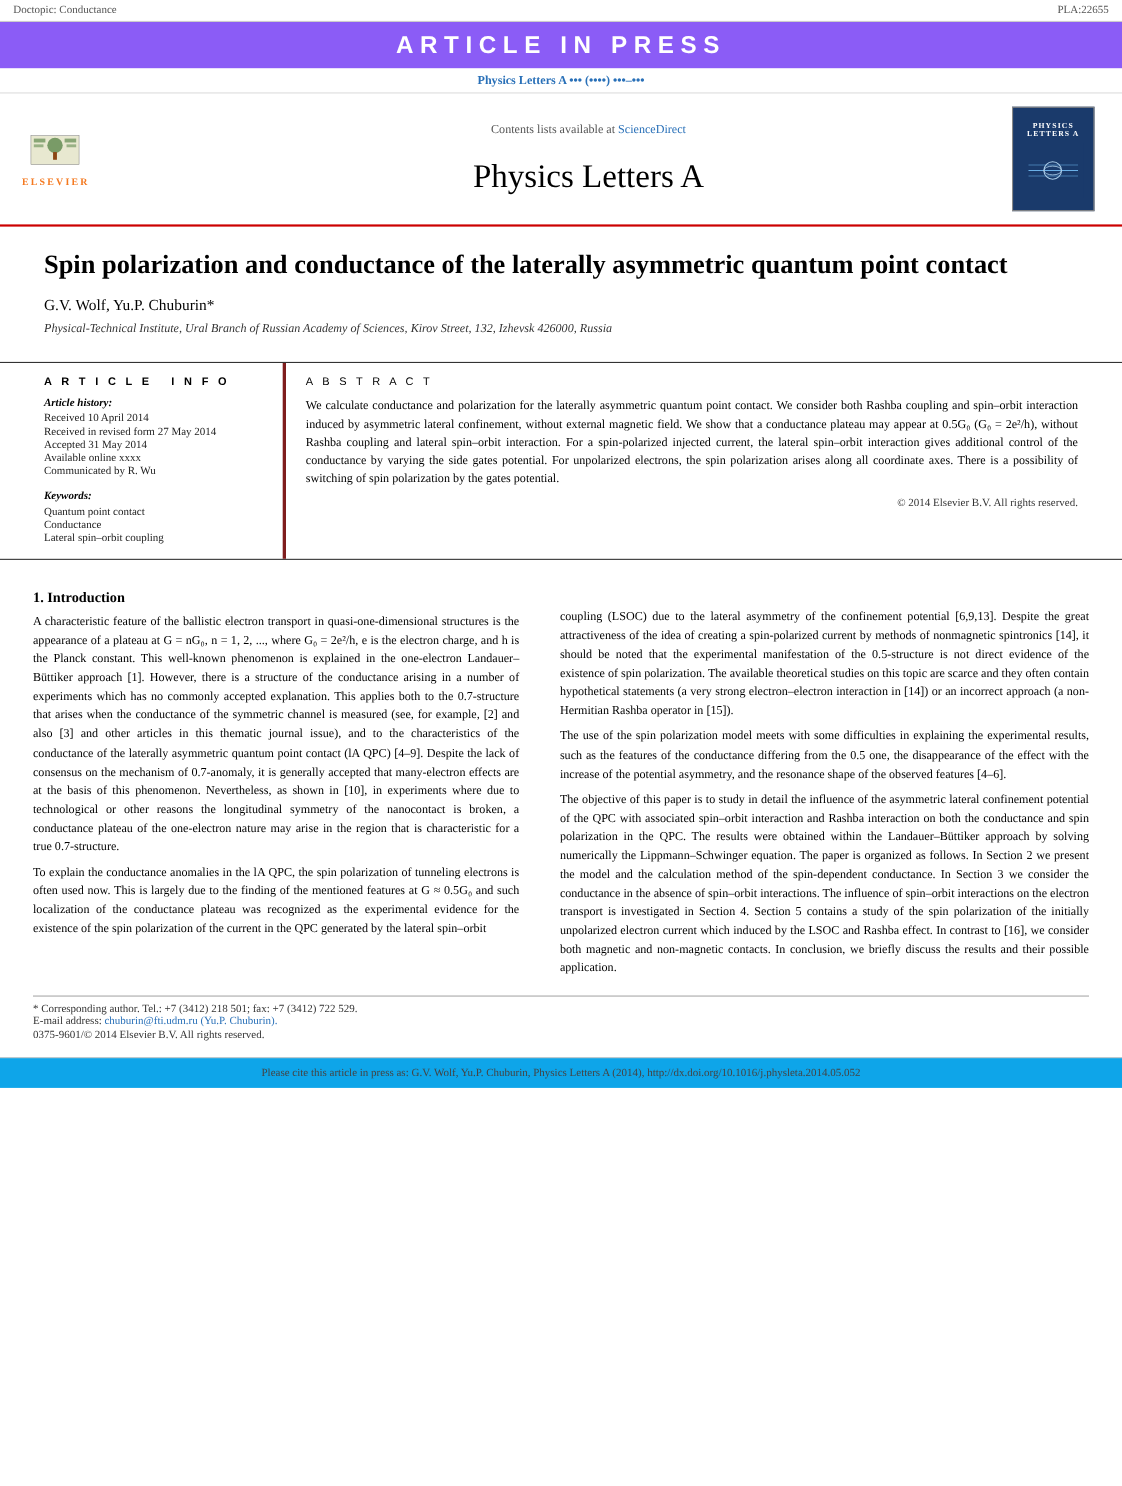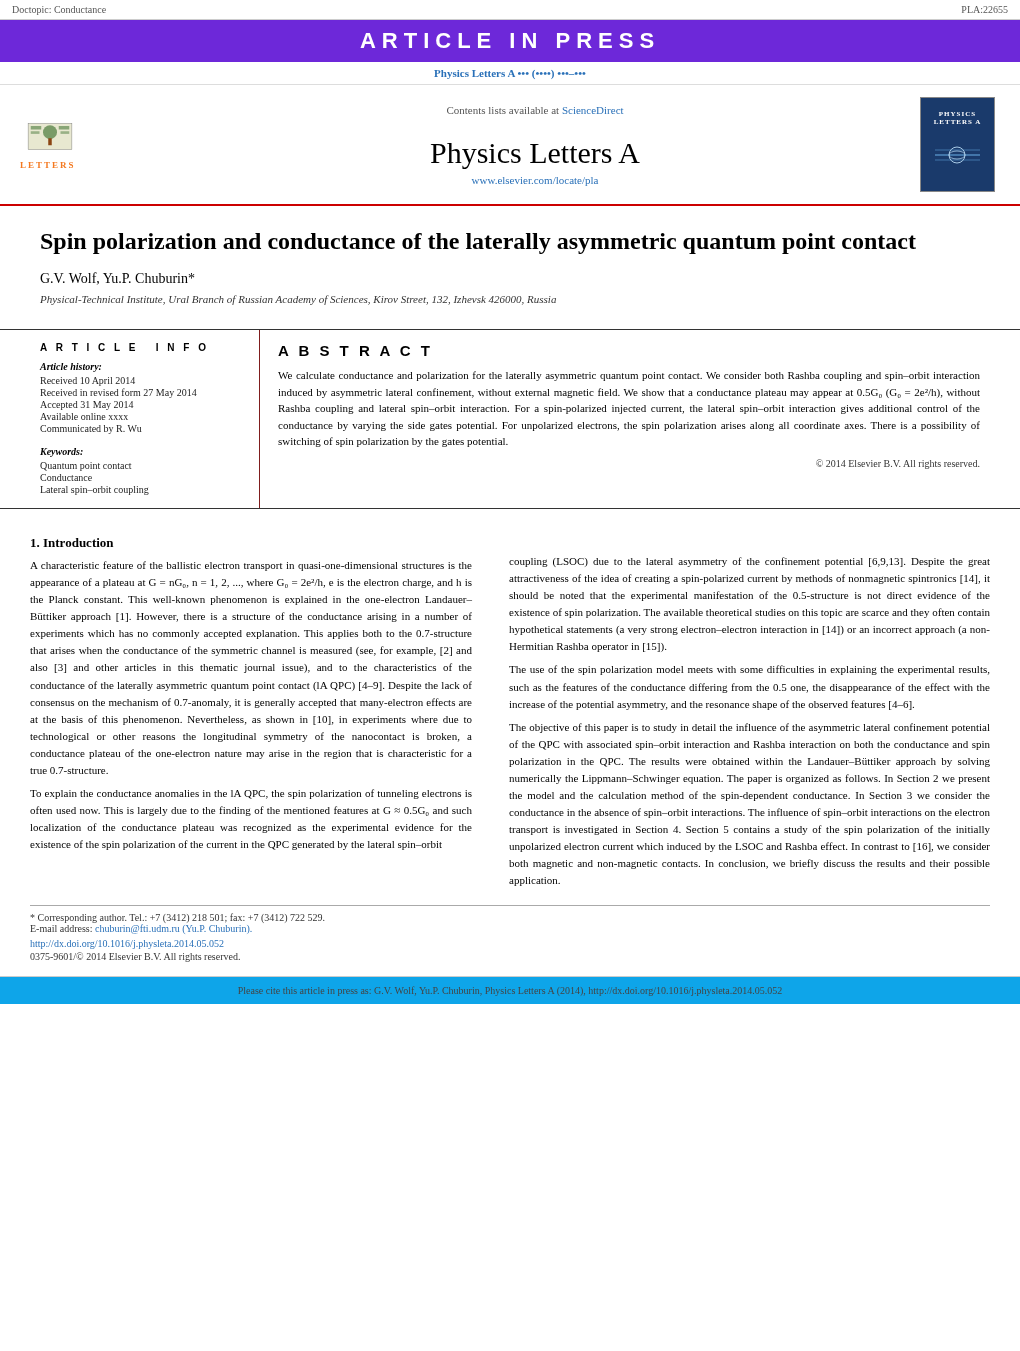--- a/index.html
+++ b/index.html
@@ -23,21 +23,21 @@
       justify-content: space-between;
       align-items: center;
       padding: 4px 12px;
       background: #fff;
       border-bottom: 1px solid #ccc;
       font-size: 10px;
       color: #555;
     }
     
     .article-banner {
-      background: #6d28d9;
+      background: #8b5cf6;
       text-align: center;
       padding: 8px 0;
       color: #fff;
       font-size: 22px;
       font-weight: bold;
       letter-spacing: 6px;
       font-family: Arial, sans-serif;
     }
     
     .journal-header {
@@ -139,21 +139,21 @@
       display: flex;
       gap: 0;
       padding: 0 40px;
       border-top: 1px solid #333;
       border-bottom: 1px solid #333;
       margin-bottom: 16px;
     }
     .article-info {
       width: 220px;
       flex-shrink: 0;
-      border-right: 1px solid #7f1d1d;
+      border-right: 3px solid #7f1d1d;
       padding: 12px 16px 12px 0;
       font-size: 10.5px;
     }
     .info-heading {
       font-family: Arial, Helvetica, sans-serif;
       font-size: 10px;
       letter-spacing: 3px;
       font-weight: bold;
       color: #000;
       margin-bottom: 8px;
@@ -171,23 +171,23 @@
     }
     .keywords-section {
       margin-top: 12px;
     }
     .abstract-section {
       flex: 1;
       padding: 12px 0 12px 18px;
     }
     .abstract-heading {
       font-family: Arial, Helvetica, sans-serif;
-      font-size: 15px;
+      font-size: 10px;
       letter-spacing: 3px;
-      font-weight: bold;
+      font-weight: normal;
       color: #000;
       margin-bottom: 8px;
     }
     .abstract-text {
       font-size: 11px;
       line-height: 1.5;
       color: #000;
       text-align: justify;
     }
     .abstract-copyright {
@@ -271,30 +271,29 @@
       <svg class="elsevier-tree" viewBox="0 0 60 40">
         <rect x="5" y="5" width="50" height="30" fill="#e8e8d0" stroke="#777" stroke-width="0.5"></rect>
 
         <circle cx="30" cy="15" r="8" fill="#4a7a3a" opacity="0.7"></circle>
         <rect x="28" y="22" width="4" height="8" fill="#8B4513"></rect>
         <rect x="8" y="8" width="12" height="4" fill="#4a7a3a" opacity="0.6"></rect>
         <rect x="40" y="8" width="12" height="4" fill="#4a7a3a" opacity="0.6"></rect>
         <rect x="8" y="14" width="10" height="3" fill="#4a7a3a" opacity="0.5"></rect>
         <rect x="42" y="14" width="10" height="3" fill="#4a7a3a" opacity="0.5"></rect>
       </svg>
-      <div class="elsevier-text">LETTERS</div>
+      <div class="elsevier-text">ELSEVIER</div>
     </div>
 
     <div class="journal-title-area">
       <div class="sciencedirect-link">
         <span>Contents lists available at</span>
         <span class="link" style="cursor:pointer;">ScienceDirect</span>
       </div>
       <div class="journal-name">Physics Letters A</div>
-      <div class="journal-url" style="cursor:pointer;">www.elsevier.com/locate/pla</div>
     </div>
 
     <div class="journal-cover">
       <div class="journal-cover-box">
         <span style="font-weight:bold;letter-spacing:1px;font-size:7px;">PHYSICS LETTERS A</span>
         <svg width="55" height="50" viewBox="0 0 55 50" style="margin-top:4px;">
           <rect x="0" y="0" width="55" height="50" fill="#1a3a6b"></rect>
           <line x1="5" y1="25" x2="50" y2="25" stroke="#6ab0e8" stroke-width="1"></line>
           <line x1="5" y1="20" x2="50" y2="20" stroke="#6ab0e8" stroke-width="0.5"></line>
           <line x1="5" y1="30" x2="50" y2="30" stroke="#6ab0e8" stroke-width="0.5"></line>
@@ -352,23 +351,20 @@
       <div class="body-text">The objective of this paper is to study in detail the influence of the asymmetric lateral confinement potential of the QPC with associated spin–orbit interaction and Rashba interaction on both the conductance and spin polarization in the QPC. The results were obtained within the Landauer–Büttiker approach by solving numerically the Lippmann–Schwinger equation. The paper is organized as follows. In Section 2 we present the model and the calculation method of the spin-dependent conductance. In Section 3 we consider the conductance in the absence of spin–orbit interactions. The influence of spin–orbit interactions on the electron transport is investigated in Section 4. Section 5 contains a study of the spin polarization of the initially unpolarized electron current which induced by the LSOC and Rashba effect. In contrast to [16], we consider both magnetic and non-magnetic contacts. In conclusion, we briefly discuss the results and their possible application.</div>
     </div>
   </div>
 
   <div class="footer-note">
     <div>* Corresponding author. Tel.: +7 (3412) 218 501; fax: +7 (3412) 722 529.</div>
     <div>
       <span>E-mail address:</span>
       <span style="color:#2970b8;cursor:pointer;">chuburin@fti.udm.ru (Yu.P. Chuburin).</span>
     </div>
-    <div class="footer-links">
-      <span style="cursor:pointer;">http://dx.doi.org/10.1016/j.physleta.2014.05.052</span>
-    </div>
     <div style="font-size:10px;color:#333;margin-top:2px;">0375-9601/© 2014 Elsevier B.V. All rights reserved.</div>
   </div>
 
   <div class="bottom-bar">
     <span>Please cite this article in press as: G.V. Wolf, Yu.P. Chuburin, Physics Letters A (2014), http://dx.doi.org/10.1016/j.physleta.2014.05.052</span>
   </div>
 
 </div>
 
 </body></html>

